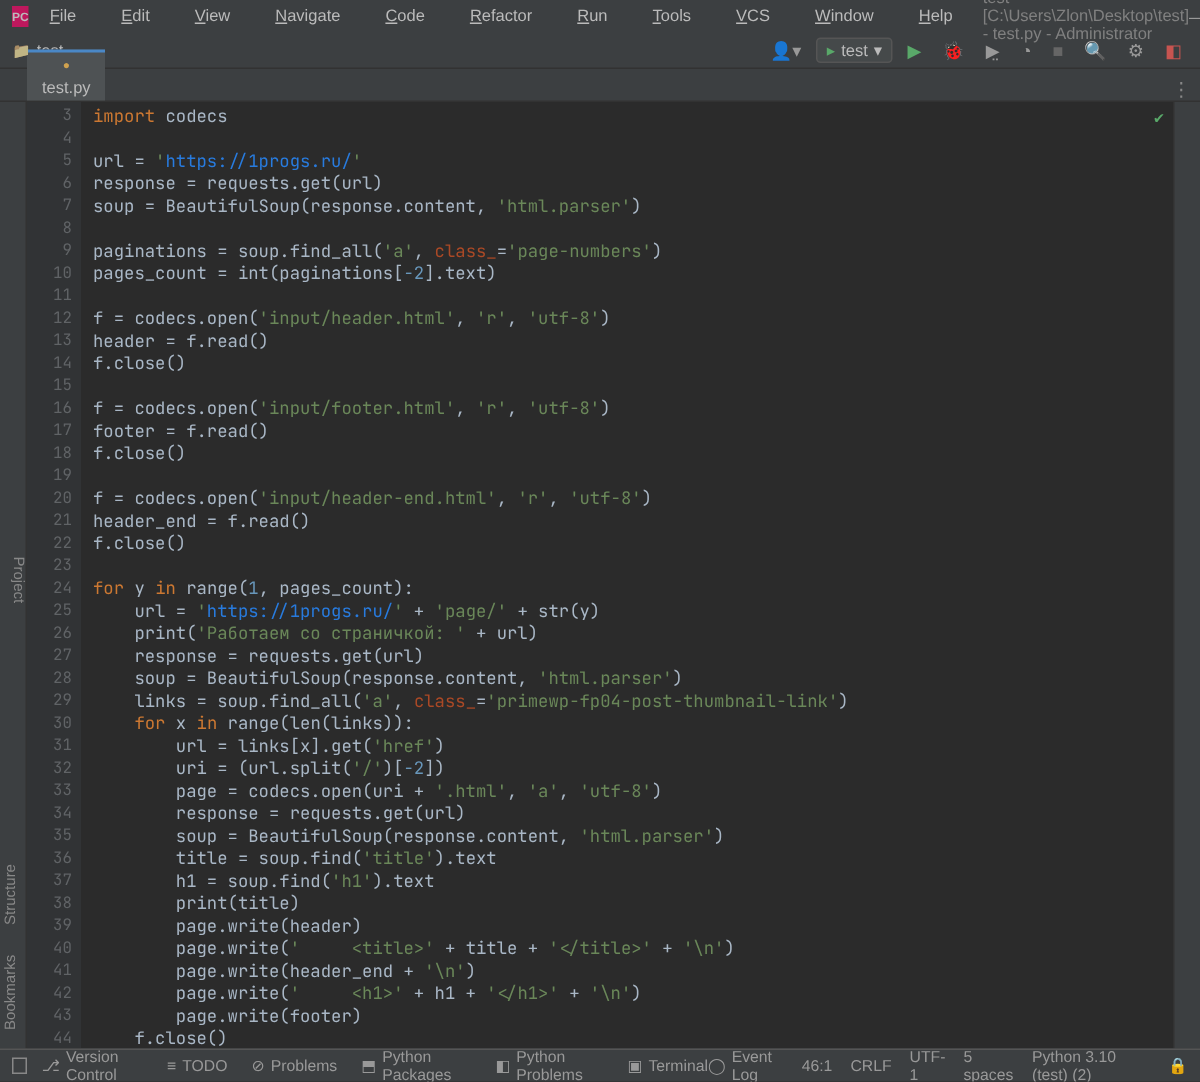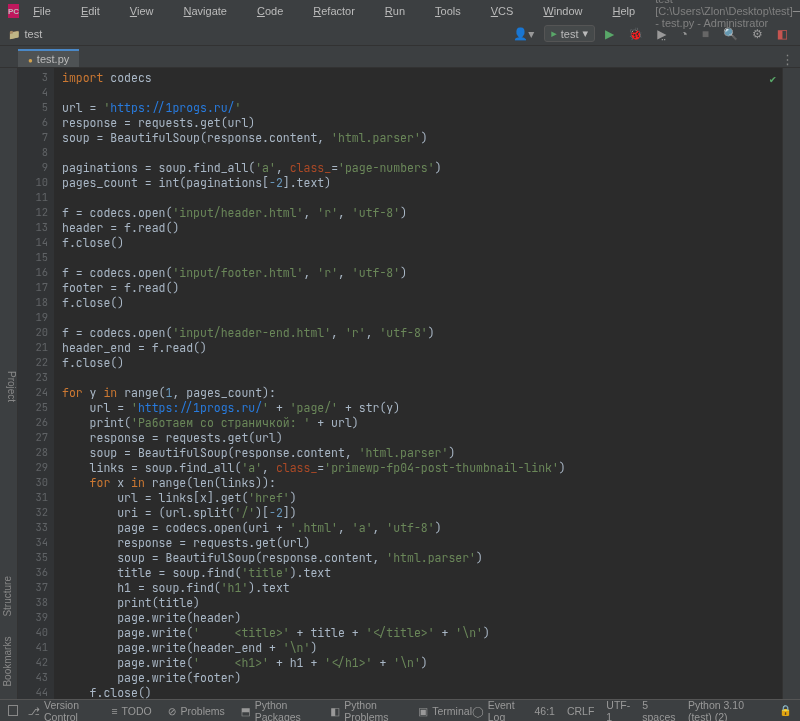--- a/index.html
+++ b/index.html
@@ -62,21 +62,21 @@
   display: flex;
   align-items: flex-end;
   padding-left: 18px;
   border-bottom: 1px solid #323232;
 }
 .tab {
   background: #4e5254;
   border-top: 2px solid #4a88c7;
   padding: 2px 10px;
   font-size: 11px;
-  display: flex; align-items: center; gap: 4px;
+  display: flex; align-items: center; gap: 4px; flex-direction: column;
 }
 .py-icon::before { content: "●"; color: #d0a24f; font-size: 8px; }
 
 .main {
   display: flex;
   height: calc(721px - 22px - 24px - 22px - 22px);
 }
 .left-gutter {
   width: 18px;
   background: #3c3f41;

